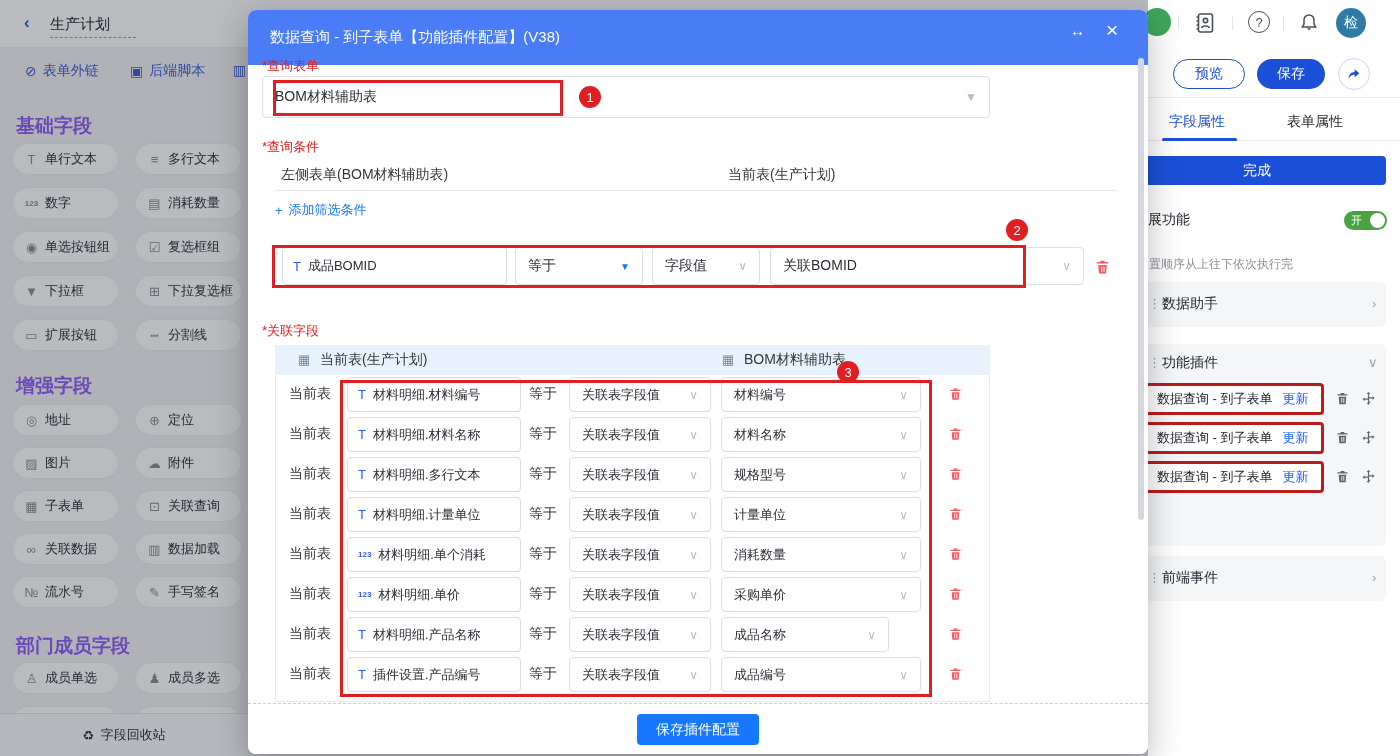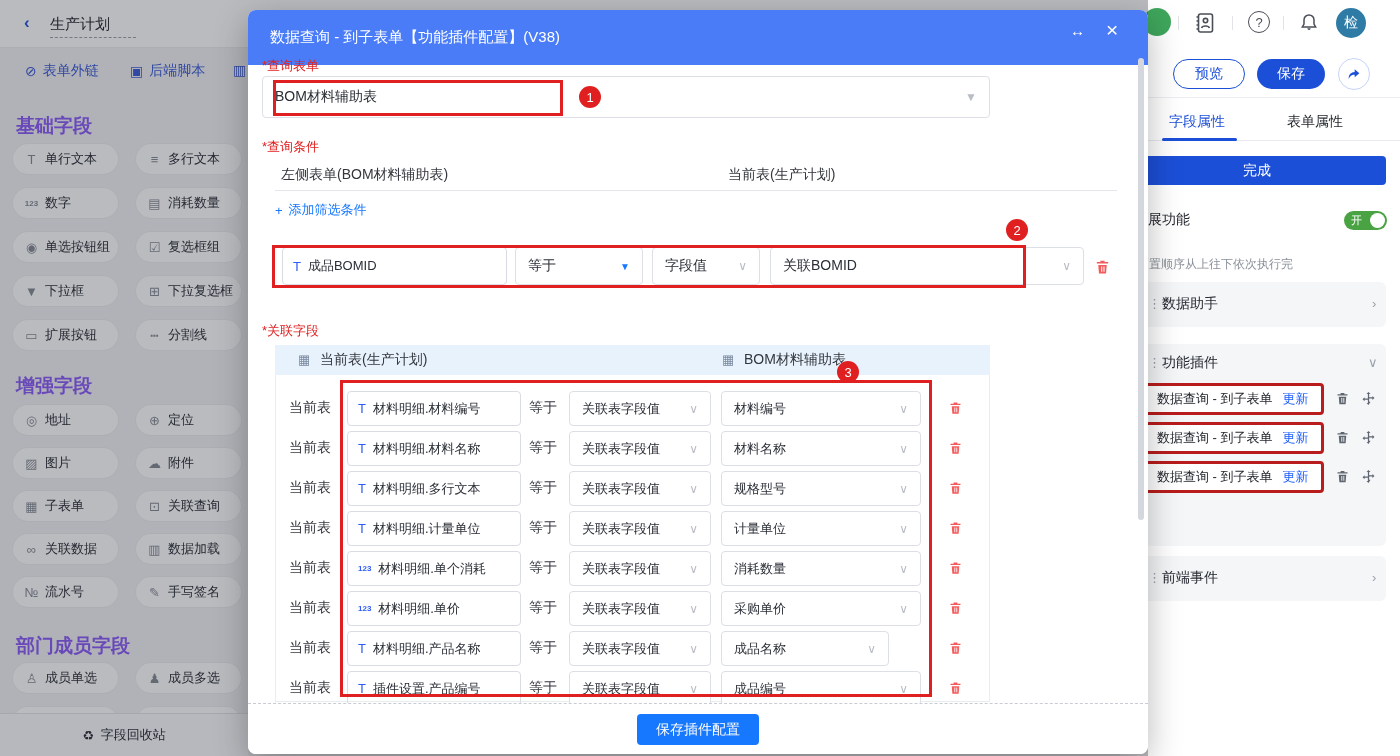--- a/index.html
+++ b/index.html
@@ -43,21 +43,21 @@
   .sel { background:#fff; border:1px solid #dcdfe5; border-radius:4px; display:flex; align-items:center;
          padding:0 12px; font-size:14px; color:#2a2e36; }
   .sel .chev { margin-left:auto; color:#b8bcc4; font-size:12px; }
   .redbox { border:3px solid #e02020; z-index:3; pointer-events:none; }
   .badge { width:22px; height:22px; border-radius:50%; background:#e02020; color:#fff; font-size:13px;
            display:flex; align-items:center; justify-content:center; z-index:4; }
   .hdr-col { font-size:14px; color:#33373d; }
   .add-link { color:#1677ff; font-size:13px; display:flex; align-items:center; gap:6px; }
   .tbl-bar { background:#e8f2fd; }
   .tbl-ico { color:#7a8aa0; font-size:13px; }
-  .row-table { border:1px solid #e9edf2; border-top:none; background:#fff; padding-top:16px; }
+  .row-table { border:1px solid #e9edf2; border-top:none; background:#fff; padding-top:2px; }
   .frow { position:relative; height:35px; margin-bottom:5px; }
   .frow .rlabel { position:absolute; left:13px; top:8px; font-size:14px; color:#33373d; }
   .fieldbox { position:absolute; border:1px solid #d9dce2; border-radius:4px; height:35px;
               display:flex; align-items:center; gap:7px; padding:0 10px; font-size:13px; color:#2a2e36; }
   .f-ico { color:#2d5cf6; font-size:13px; flex:0 0 auto; }
   .frow .op { position:absolute; left:253px; top:8px; font-size:14px; color:#33373d; }
   .frow .sel { position:absolute; height:35px; font-size:13px; }
   .trash-red svg { fill:#f25c5c; }
   .trash-gray svg { fill:#5f6670; }
   .move-gray svg { fill:#5f6670; }

